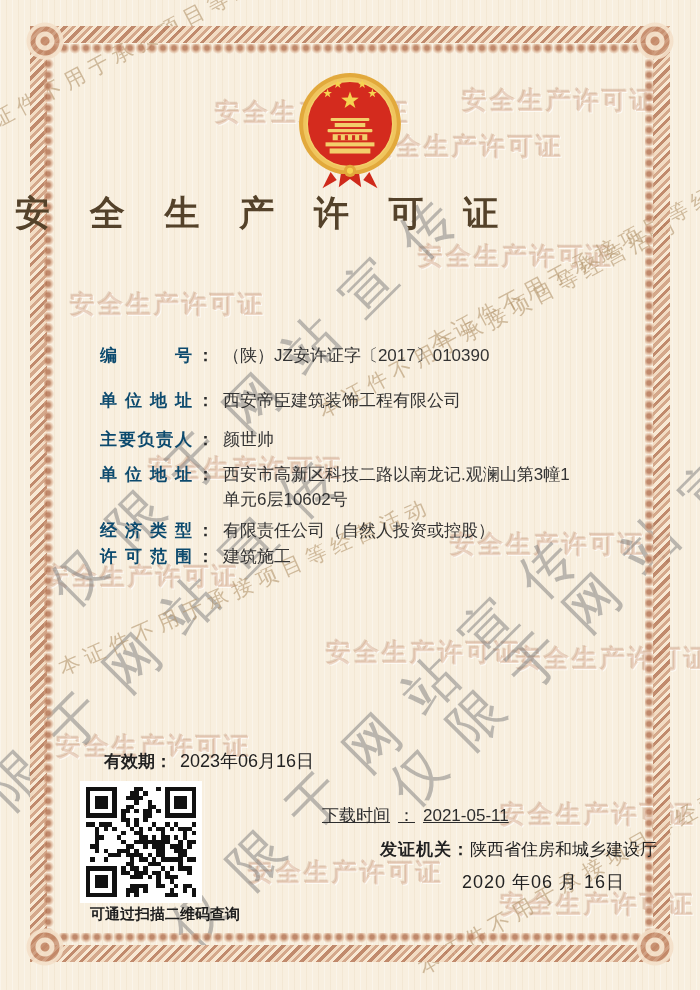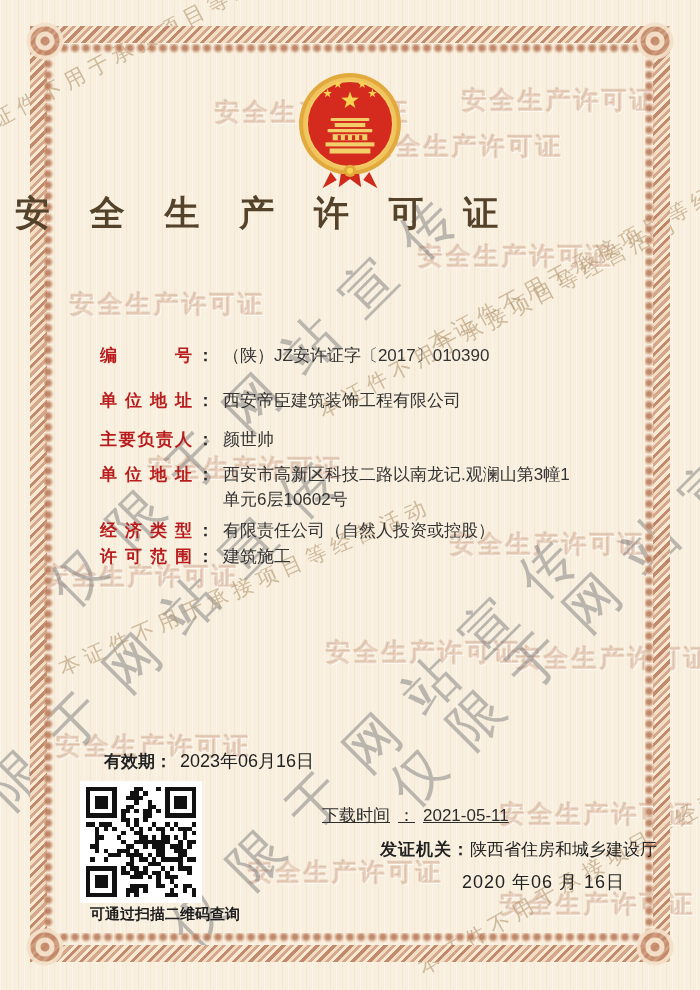--- a/index.html
+++ b/index.html
@@ -26,21 +26,21 @@
   .wm-sm{position:absolute;font-size:21px;letter-spacing:6px;color:rgba(178,148,108,.6);white-space:nowrap;
     transform-origin:0 50%;pointer-events:none;}
   
   .emblem{position:absolute;left:296px;top:70px;width:108px;height:114px;}
   
   .title{position:absolute;top:190px;left:0;width:100%;margin:0;text-align:left;font-size:35px;font-weight:bold;
     color:#54422a;letter-spacing:15px;text-indent:15px;}
   
   .fields{position:absolute;left:100px;top:344px;width:472px;}
   .frow{display:flex;align-items:flex-start;font-size:17px;line-height:1.42;color:#313131;}
-  .f-label{flex:0 0 92px;font-weight:bold;text-align:justify;text-align-last:justify;color:#b91c1c;}
+  .f-label{flex:0 0 92px;font-weight:bold;text-align:justify;text-align-last:justify;color:#0c4a6e;}
   .f-colon{flex:0 0 auto;font-weight:bold;margin:0 9px 0 5px;color:#2b2b2b;}
   .f-value{flex:1 1 auto;max-width:352px;color:#333;}
   .mb20{margin-bottom:21px;} .mb15{margin-bottom:15px;} .mb10{margin-bottom:11px;} .mb6{margin-bottom:7px;} .mb8{margin-bottom:2px;}
   
   .validity{position:absolute;left:104px;top:749px;font-size:17px;color:#222;}
   .validity .lab{font-weight:bold;}
   .validity .val{font-size:18px;margin-left:8px;}
   .qr-box{position:absolute;left:80px;top:781px;width:110px;height:110px;background:#fff;padding:6px;}
   .qr-box svg{display:block;width:110px;height:110px;}
   .qr-caption{position:absolute;left:58px;top:903px;width:214px;text-align:center;font-size:15px;font-weight:bold;

